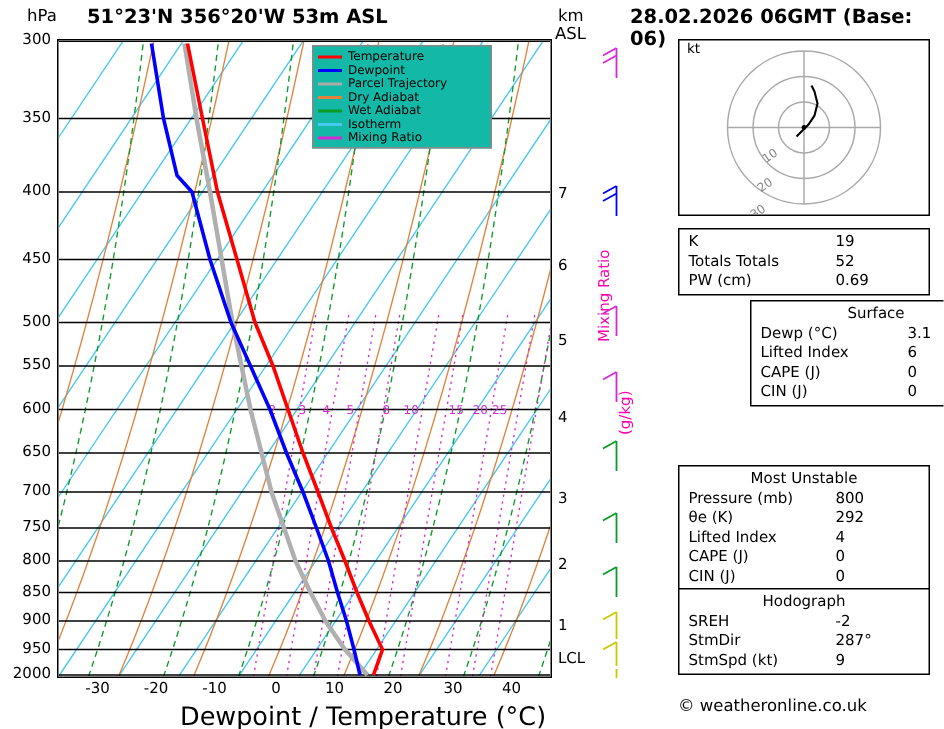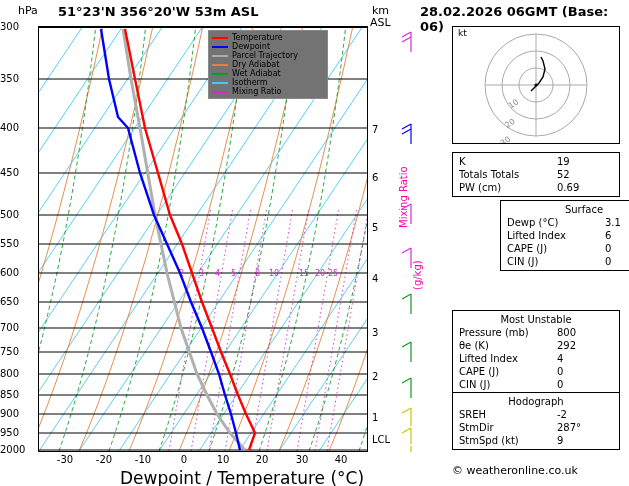--- a/index.html
+++ b/index.html
@@ -8,27 +8,27 @@
   
   #hpa-label{left:18px;top:4px;font-size:11px;color:#000;}
   #station-title{left:58px;top:4px;font-size:13px;color:#000;font-weight:bold;letter-spacing:0px;}
   #km-label{left:372px;top:4px;font-size:11px;color:#000;}
   #asl-label{left:370px;top:16px;font-size:11px;color:#000;}
   #date-title{left:420px;top:4px;font-size:13px;color:#000;font-weight:bold;}
   
   #plot{left:38px;top:26px;width:330px;height:426px;border:1px solid #000;box-sizing:border-box;background:#fff;overflow:hidden;}
   #plotsvg{position:absolute;left:0;top:0;}
   
-  .ylab{font-size:10px;color:#000;width:34px;left:0px;}
+  .ylab{font-size:10px;color:#000;text-align:right;width:34px;left:0px;}
   .xlab{font-size:10px;color:#000;text-align:center;width:30px;}
   #xaxis-title{left:120px;top:468px;font-size:17px;color:#000;}
   
   .kmlab{font-size:10px;color:#000;left:372px;width:16px;}
   
-  #legend{left:208px;top:30px;width:120px;background:#737373;border:1px solid #888;padding:2px 3px;box-sizing:border-box;}
+  #legend{left:208px;top:30px;width:120px;background:#14b8a6;border:1px solid #888;padding:2px 3px;box-sizing:border-box;}
   .legrow{display:flex;align-items:center;height:9px;margin:0;}
   .legline{width:16px;height:0;border-top-width:2px;border-top-style:solid;margin-right:4px;}
   .legtxt{font-size:8px;color:#000;line-height:9px;white-space:nowrap;}
   
   #mixlab{left:398px;top:228px;font-size:10px;color:#f0a;transform:rotate(-90deg);transform-origin:left top;white-space:nowrap;}
   #mixlab2{left:412px;top:290px;font-size:10px;color:#f0a;transform:rotate(-90deg);transform-origin:left top;white-space:nowrap;}
   
   #lcl{left:372px;top:434px;font-size:10px;color:#000;}
   
   #hodo{left:452px;top:26px;width:168px;height:118px;border:1px solid #000;box-sizing:border-box;background:#fff;}

